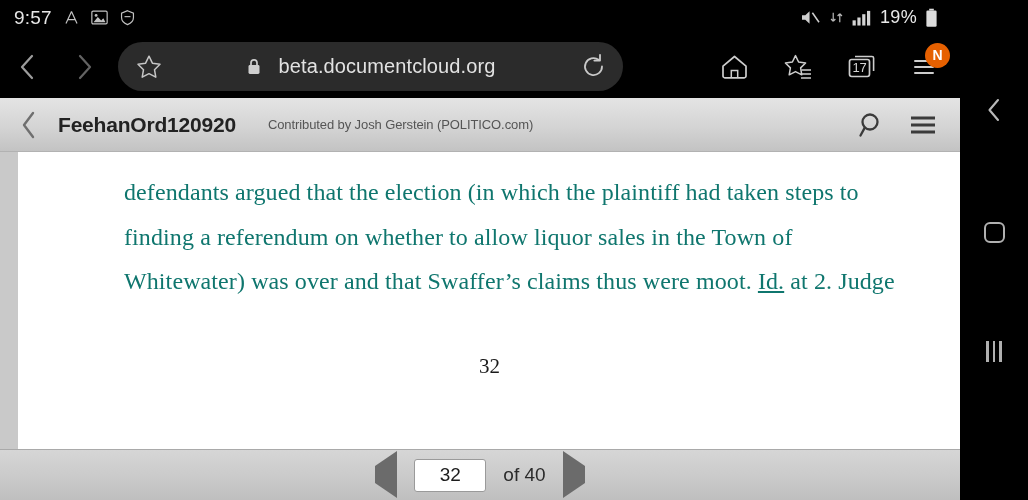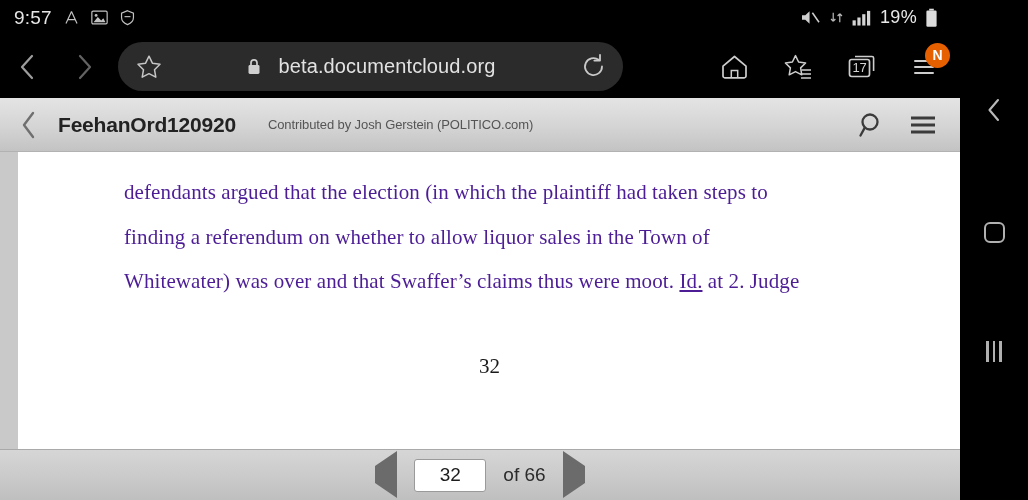--- a/index.html
+++ b/index.html
@@ -86,21 +86,21 @@
     background:#c9c9c9;
     overflow:hidden;
   }
   .page {
     position:absolute; left:18px; top:0; width:942px; height:100%;
     background:#fff;
   }
   .page-inner { padding:18px 60px 0 106px; }
   .doc-line {
     font-family:"Liberation Serif", serif;
-    font-size:21px; color:#4c1d95;
+    font-size:24px; color:#0f766e;
     line-height:44.6px; white-space:nowrap;
     letter-spacing:0.1px;
   }
   .doc-line u { text-decoration:underline; }
   .page-number {
     font-family:"Liberation Serif", serif;
     font-size:21px; color:#1a1a1a;
     text-align:center; margin-top:50px; margin-right:45px;
   }
 
@@ -289,21 +289,21 @@
         <div class="doc-line">finding a referendum on whether to allow liquor sales in the Town of</div>
         <div class="doc-line"><span>Whitewater) was over and that Swaffer’s claims thus were moot. </span><u>Id.</u><span> at 2. Judge</span></div>
         <div class="page-number">32</div>
       </div>
     </div>
   </div>
 
   <div class="pager">
     <div><span class="tri tri-left"></span></div>
     <div class="pagebox">32</div>
-    <span class="pagetotal">of 66</span>
+    <span class="pagetotal">of 40</span>
     <div><span class="tri tri-right"></span></div>
   </div>
 
   <div class="navbar-right">
     <div class="nb-btn nb-back">
       <svg width="24" height="28" viewBox="0 0 24 28">
           <path d="M16 4 L7.5 14 L16 24" stroke="#b9b9b9" stroke-width="2.1" fill="none" stroke-linecap="round" stroke-linejoin="round"></path>
         </svg>
     </div>
     <div class="nb-btn nb-home">

